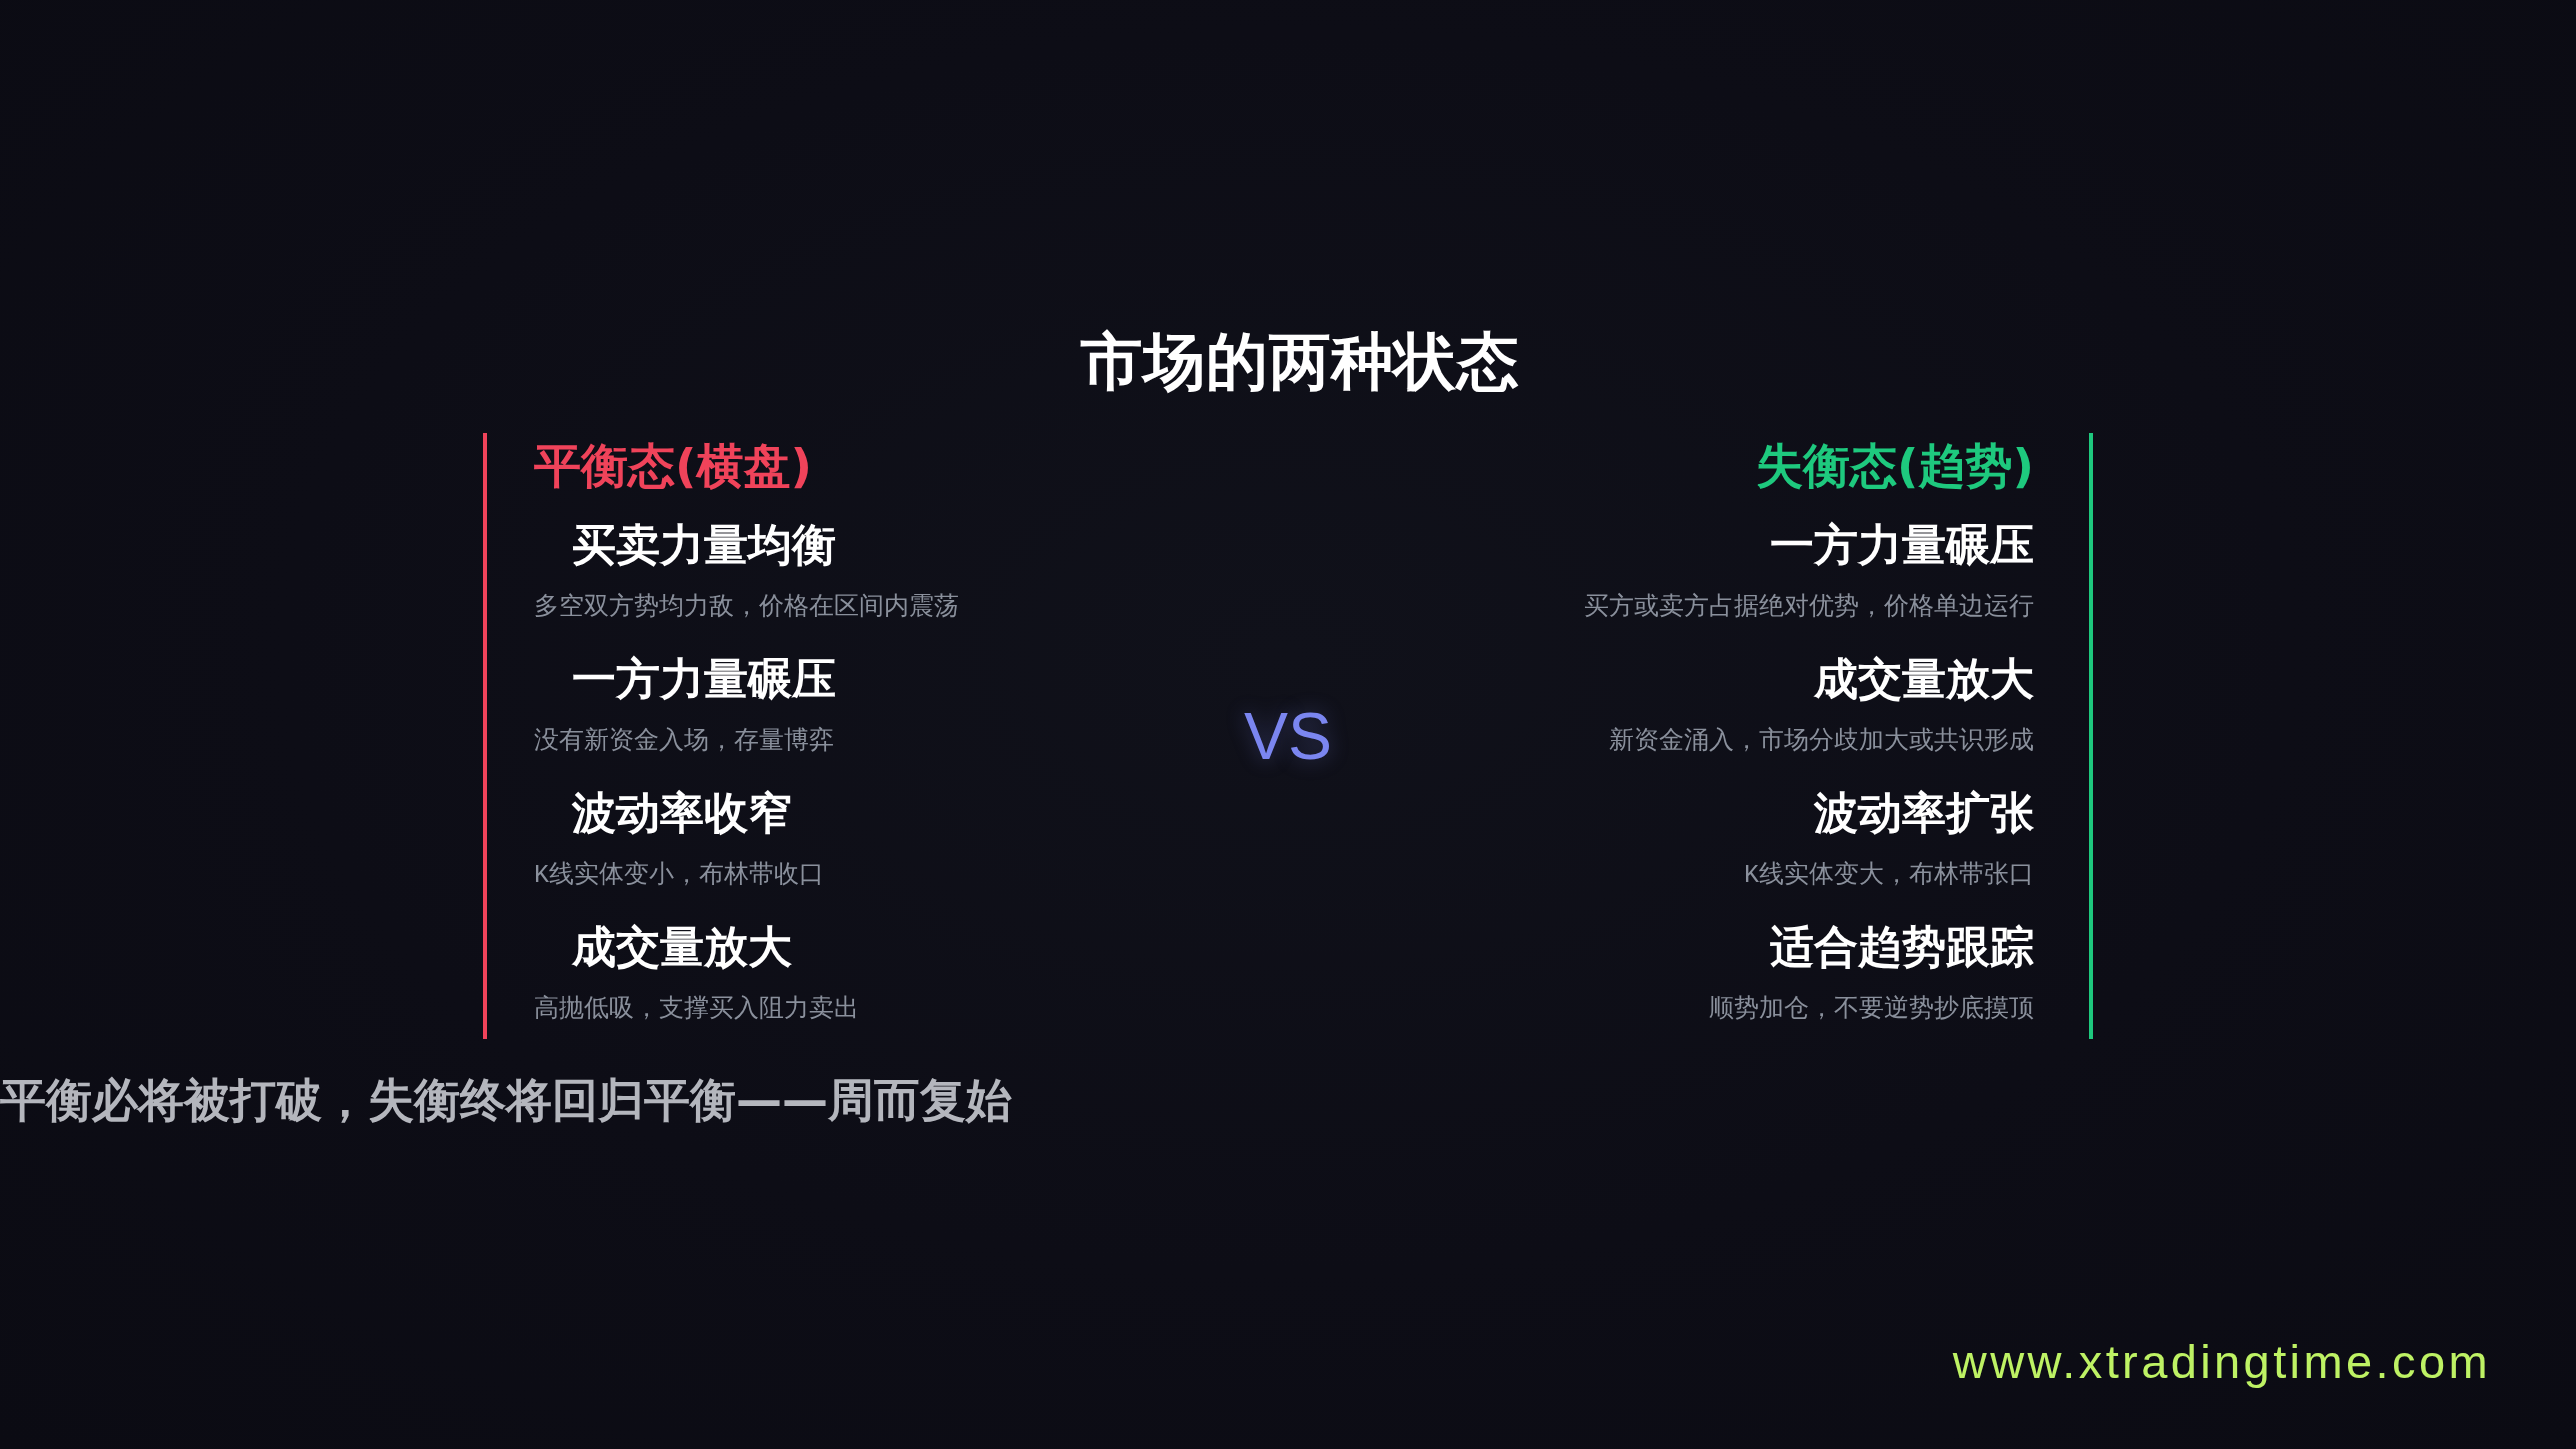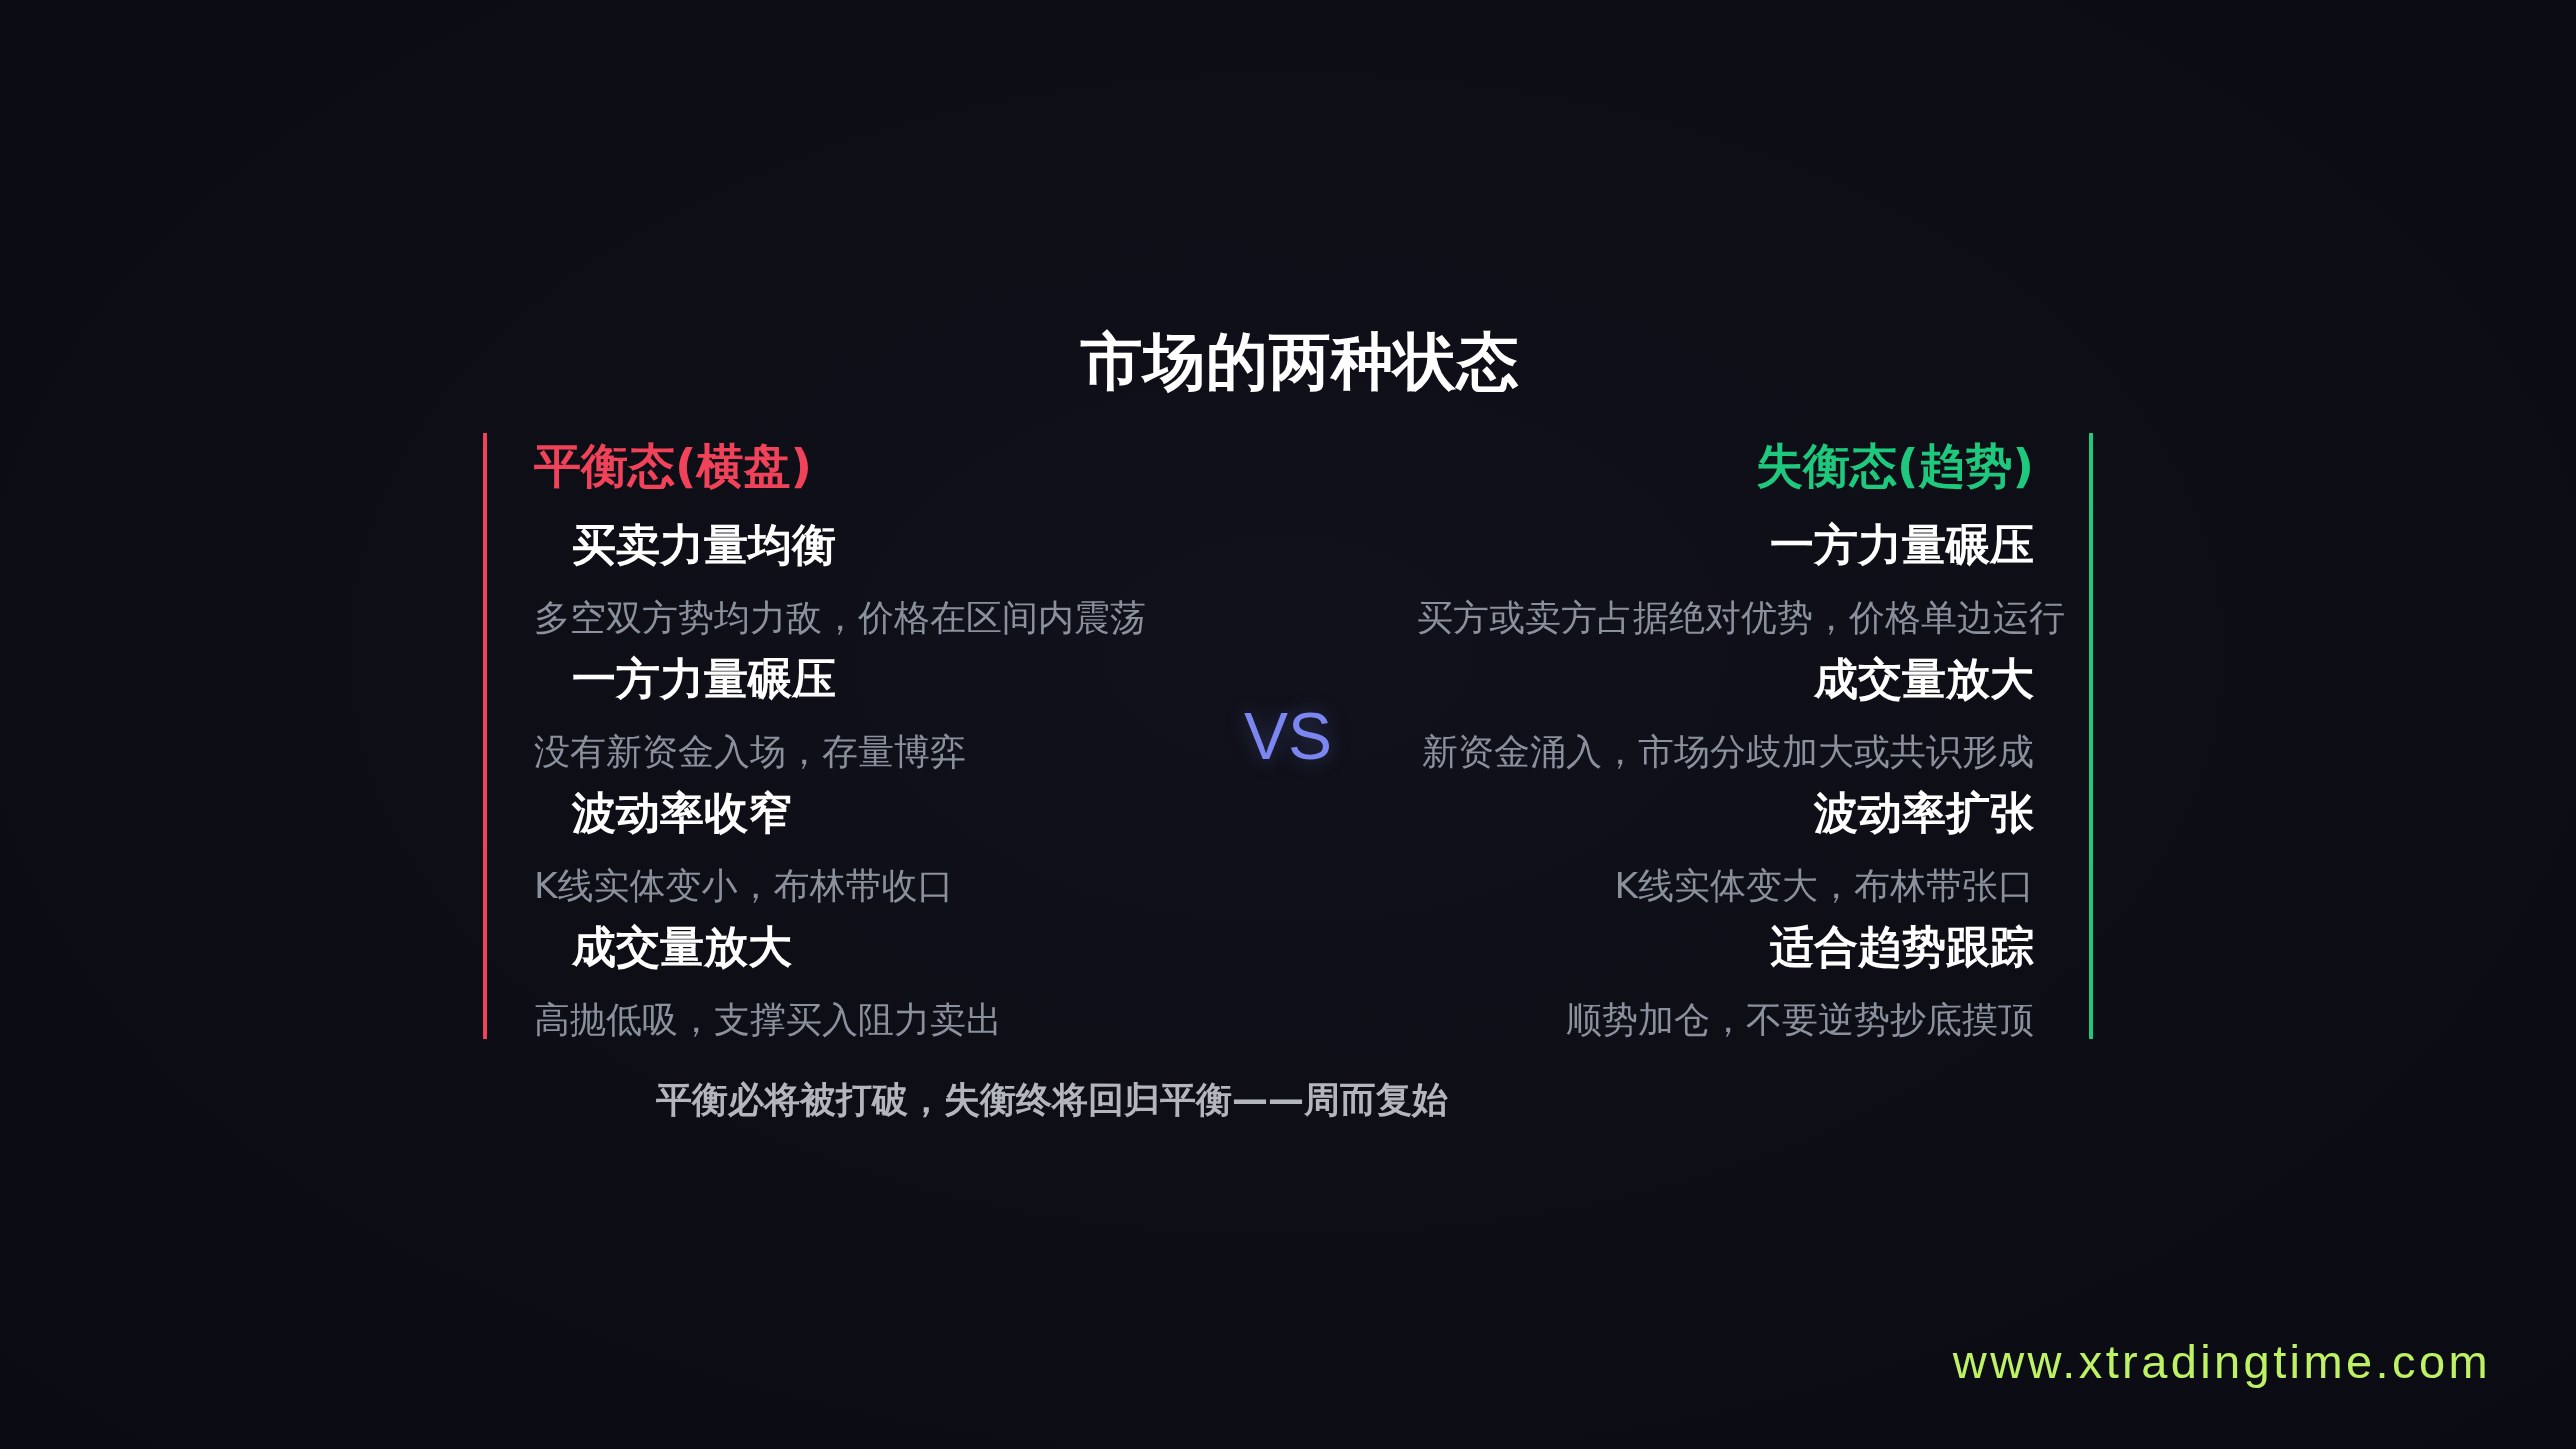--- a/index.html
+++ b/index.html
@@ -74,46 +74,47 @@
     .item-title {
       font-size: 44px;
       font-weight: bold;
       color: #ffffff;
       line-height: 54px;
       height: 54px;
       white-space: nowrap;
       margin-left: 38px;
     }
     .item-desc {
-      font-size: 36px;
+      font-size: 25px;
       color: #8a909c;
       line-height: 44px;
       height: 44px;
-      margin-top: 24px;
+      margin-top: 14px;
       white-space: nowrap;
+      font-family: Liberation Mono, monospace;
     }
     .vs {
       position: absolute;
       left: 1221px;
       width: 134px;
       top: 696px;
       text-align: center;
       font-family: "Liberation Sans", sans-serif;
       font-size: 66px;
       line-height: 81px;
       color: #7b86f0;
       text-shadow: 0 0 20px rgba(123,134,240,0.35);
     }
     .tagline {
       position: absolute;
       left: 0;
       width: 2104px;
       top: 1068px;
-      text-align: center;
-      font-size: 36px;
+      text-align: left;
+      font-size: 46px;
       font-weight: bold;
       color: #b4b6bd;
       line-height: 64px;
     }
     .watermark {
       position: absolute;
       right: 85px;
       top: 1335px;
       font-family: "Liberation Sans", sans-serif;
       font-size: 47px;

